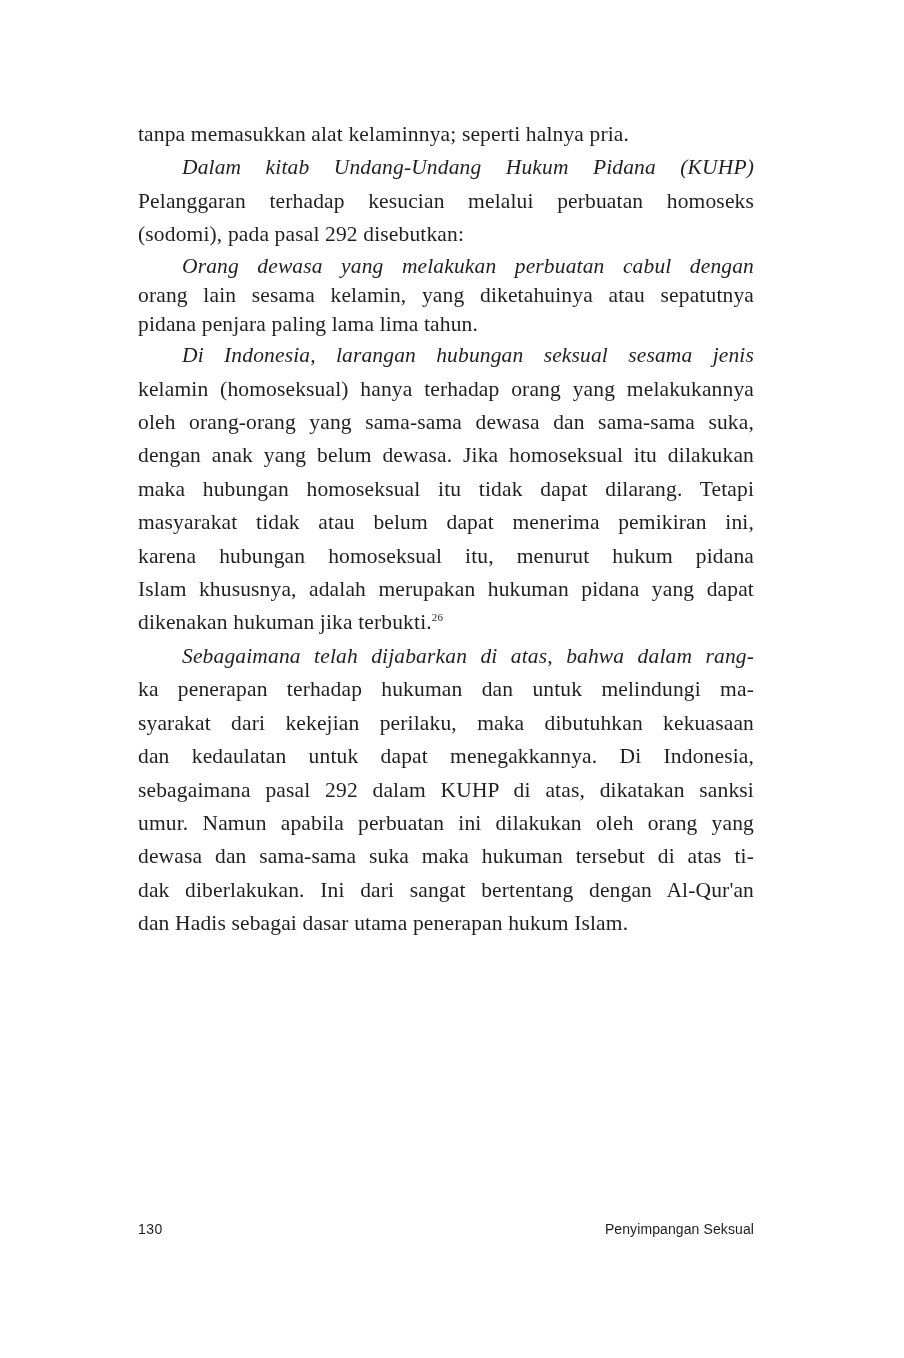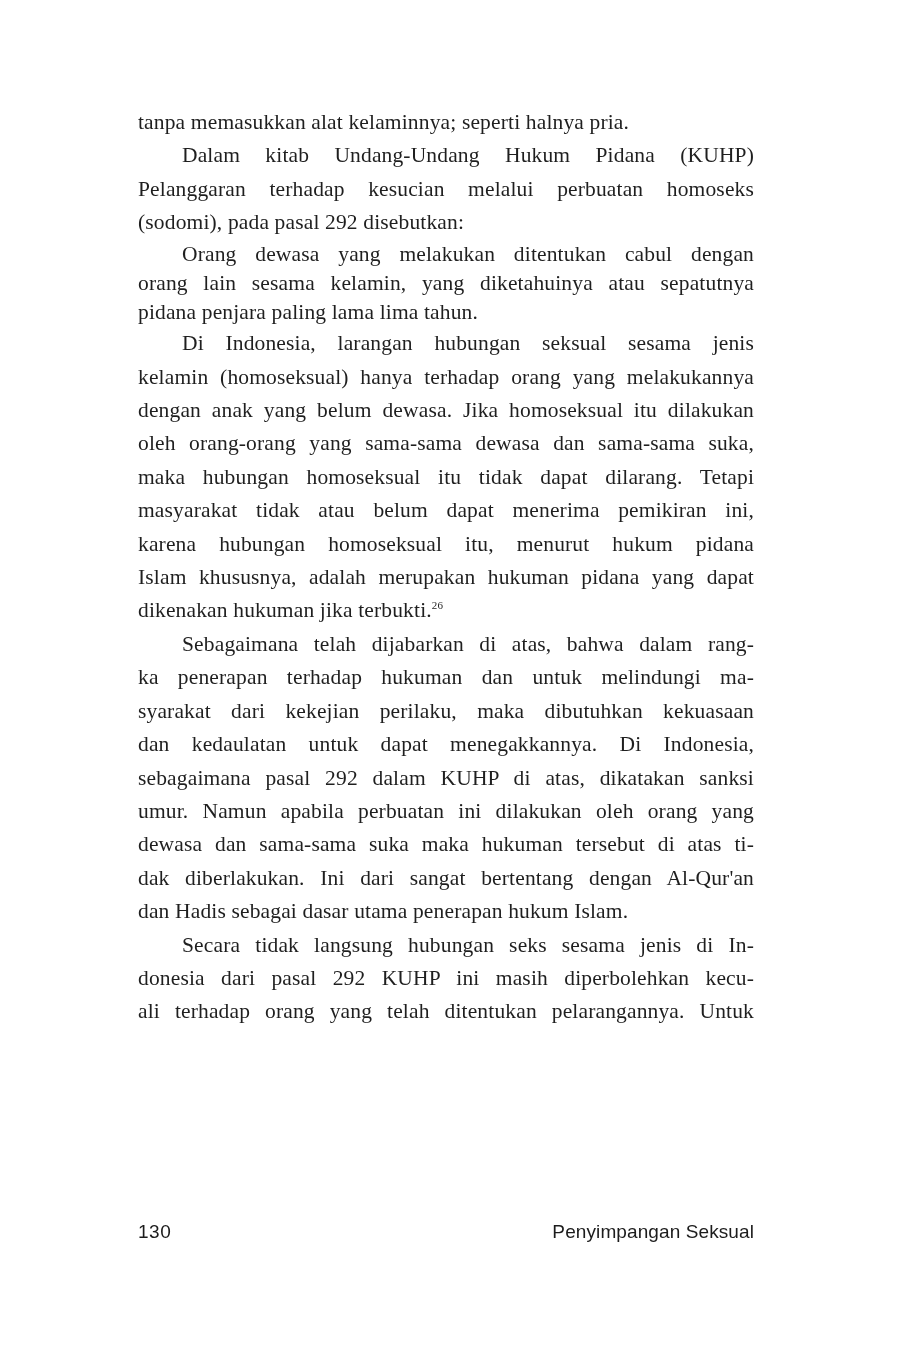--- a/index.html
+++ b/index.html
@@ -11,103 +11,98 @@
     position: relative;
     width: 904px;
     height: 1358px;
     background: #ffffff;
     overflow: hidden;
     font-family: "Liberation Serif", serif;
   }
   .text-column {
     position: absolute;
     left: 138px;
-    top: 106px;
+    top: 118px;
     width: 616px;
     color: #1f1f1f;
     font-size: 21.5px;
     line-height: 33.4px;
     letter-spacing: 0.15px;
   }
   .para { margin: 0; }
   .para.quote { line-height: 29.2px; }
   .para.space-before { }
   .line {
     text-align: justify;
     text-align-last: justify;
   }
   .line.last { text-align-last: left; }
-  .line.indent { text-indent: 44px; }
+  .line.indent { text-indent: 44px; font-style: italic; }
   .line sup {
     font-size: 11px;
     line-height: 0;
     vertical-align: super;
     letter-spacing: 0.3px;
   }
   .footer {
     position: absolute;
     left: 138px;
     top: 1221px;
     width: 616px;
     display: flex;
     justify-content: space-between;
     align-items: baseline;
     font-family: "Liberation Sans", sans-serif;
-    font-size: 19px;
+    font-size: 14px;
     color: #1c1c1c;
   }
   .footer .page-num { letter-spacing: 0.5px; }
   .footer .running-title { letter-spacing: 0.1px; text-align: center; }
 </style>
 </head>
 <body>
 
 <div class="page">
 
   <div class="text-column">
       <div class="para">
         <div class="line last">tanpa memasukkan alat kelaminnya; seperti halnya pria.</div>
       </div>
       <div class="para">
         <div class="line indent">Dalam kitab Undang-Undang Hukum Pidana (KUHP)</div>
         <div class="line">Pelanggaran terhadap kesucian melalui perbuatan homoseks</div>
         <div class="line last">(sodomi), pada pasal 292 disebutkan:</div>
       </div>
       <div class="para quote">
-        <div class="line indent">Orang dewasa yang melakukan ditentukan cabul dengan</div>
+        <div class="line indent">Orang dewasa yang melakukan perbuatan cabul dengan</div>
         <div class="line">orang lain sesama kelamin, yang diketahuinya atau sepatutnya</div>
         <div class="line last">pidana penjara paling lama lima tahun.</div>
       </div>
       <div class="para space-before">
         <div class="line indent">Di Indonesia, larangan hubungan seksual sesama jenis</div>
         <div class="line">kelamin (homoseksual) hanya terhadap orang yang melakukannya</div>
+        <div class="line">oleh orang-orang yang sama-sama dewasa dan sama-sama suka,</div>
         <div class="line">dengan anak yang belum dewasa. Jika homoseksual itu dilakukan</div>
-        <div class="line">oleh orang-orang yang sama-sama dewasa dan sama-sama suka,</div>
         <div class="line">maka hubungan homoseksual itu tidak dapat dilarang. Tetapi</div>
         <div class="line">masyarakat tidak atau belum dapat menerima pemikiran ini,</div>
         <div class="line">karena hubungan homoseksual itu, menurut hukum pidana</div>
         <div class="line">Islam khususnya, adalah merupakan hukuman pidana yang dapat</div>
         <div class="line last">dikenakan hukuman jika terbukti.<sup>26</sup></div>
       </div>
       <div class="para">
         <div class="line indent">Sebagaimana telah dijabarkan di atas, bahwa dalam rang-</div>
         <div class="line">ka penerapan terhadap hukuman dan untuk melindungi ma-</div>
         <div class="line">syarakat dari kekejian perilaku, maka dibutuhkan kekuasaan</div>
         <div class="line">dan kedaulatan untuk dapat menegakkannya. Di Indonesia,</div>
         <div class="line">sebagaimana pasal 292 dalam KUHP di atas, dikatakan sanksi</div>
         <div class="line">umur. Namun apabila perbuatan ini dilakukan oleh orang yang</div>
         <div class="line">dewasa dan sama-sama suka maka hukuman tersebut di atas ti-</div>
         <div class="line">dak diberlakukan. Ini dari sangat bertentang dengan Al-Qur'an</div>
         <div class="line last">dan Hadis sebagai dasar utama penerapan hukum Islam.</div>
       </div>
-      <div class="para">
-        <div class="line indent">Secara tidak langsung hubungan seks sesama jenis di In-</div>
-        <div class="line">donesia dari pasal 292 KUHP ini masih diperbolehkan kecu-</div>
-        <div class="line">ali terhadap orang yang telah ditentukan pelarangannya. Untuk</div>
-      </div>
     </div>
 
   <div class="footer">
     <span class="page-num">130</span>
     <span class="running-title">Penyimpangan Seksual</span>
   </div>
 
 </div>
 
 </body></html>

